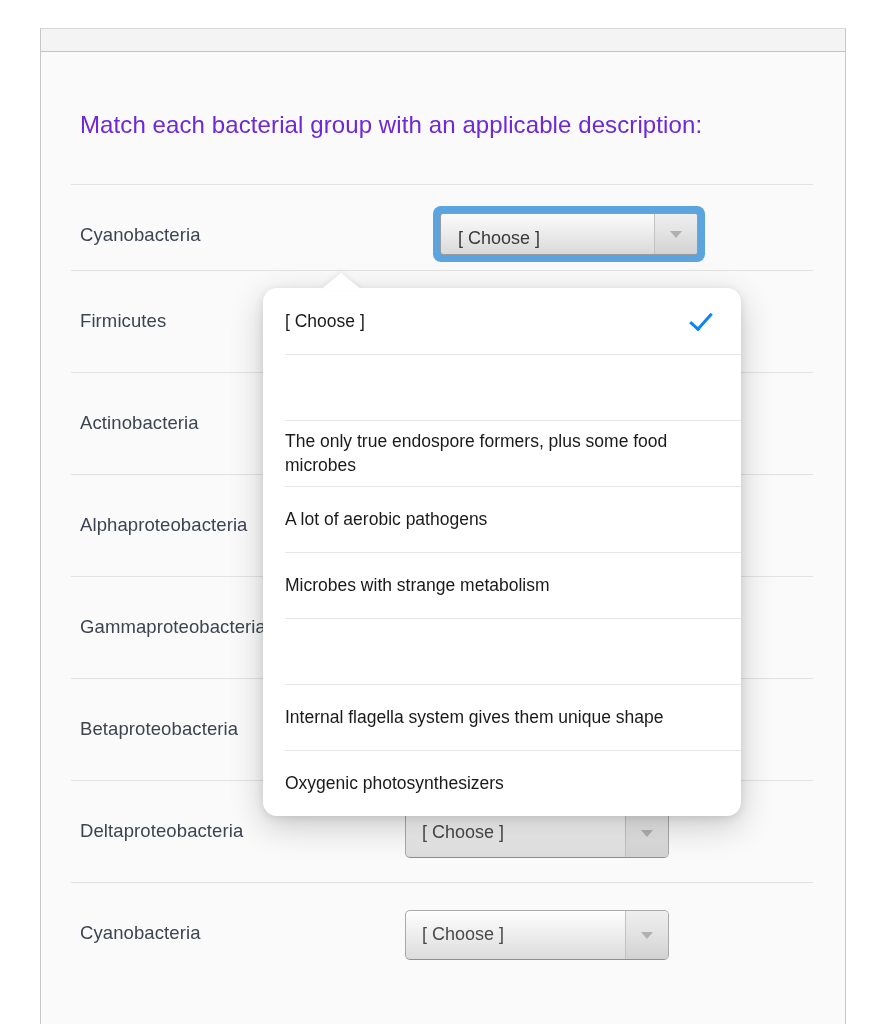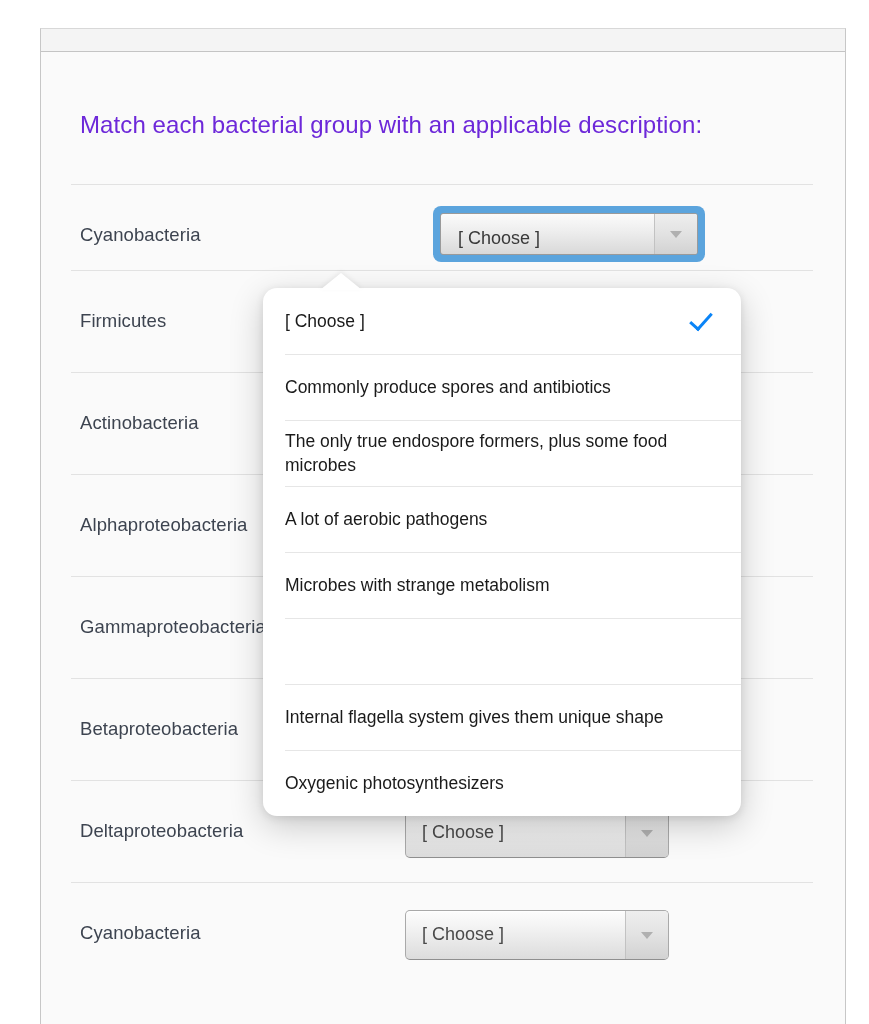--- a/index.html
+++ b/index.html
@@ -302,21 +302,20 @@
       </div>
 
     <div id="popup-caret"></div>
     <div id="popup">
       <div id="menu-host">
           <div class="menu-item">
             <span class="item-label">[ Choose ]</span>
             <span class="check on"></span>
           </div>
           <div class="menu-item">
-            <span class="item-label">Commonly produce spores and antibiotics</span>
             <span class="check"></span>
           </div>
           <div class="menu-item">
             <span class="item-label">The only true endospore formers, plus some food microbes</span>
             <span class="check"></span>
           </div>
           <div class="menu-item">
             <span class="item-label">A lot of aerobic pathogens</span>
             <span class="check"></span>
           </div>

